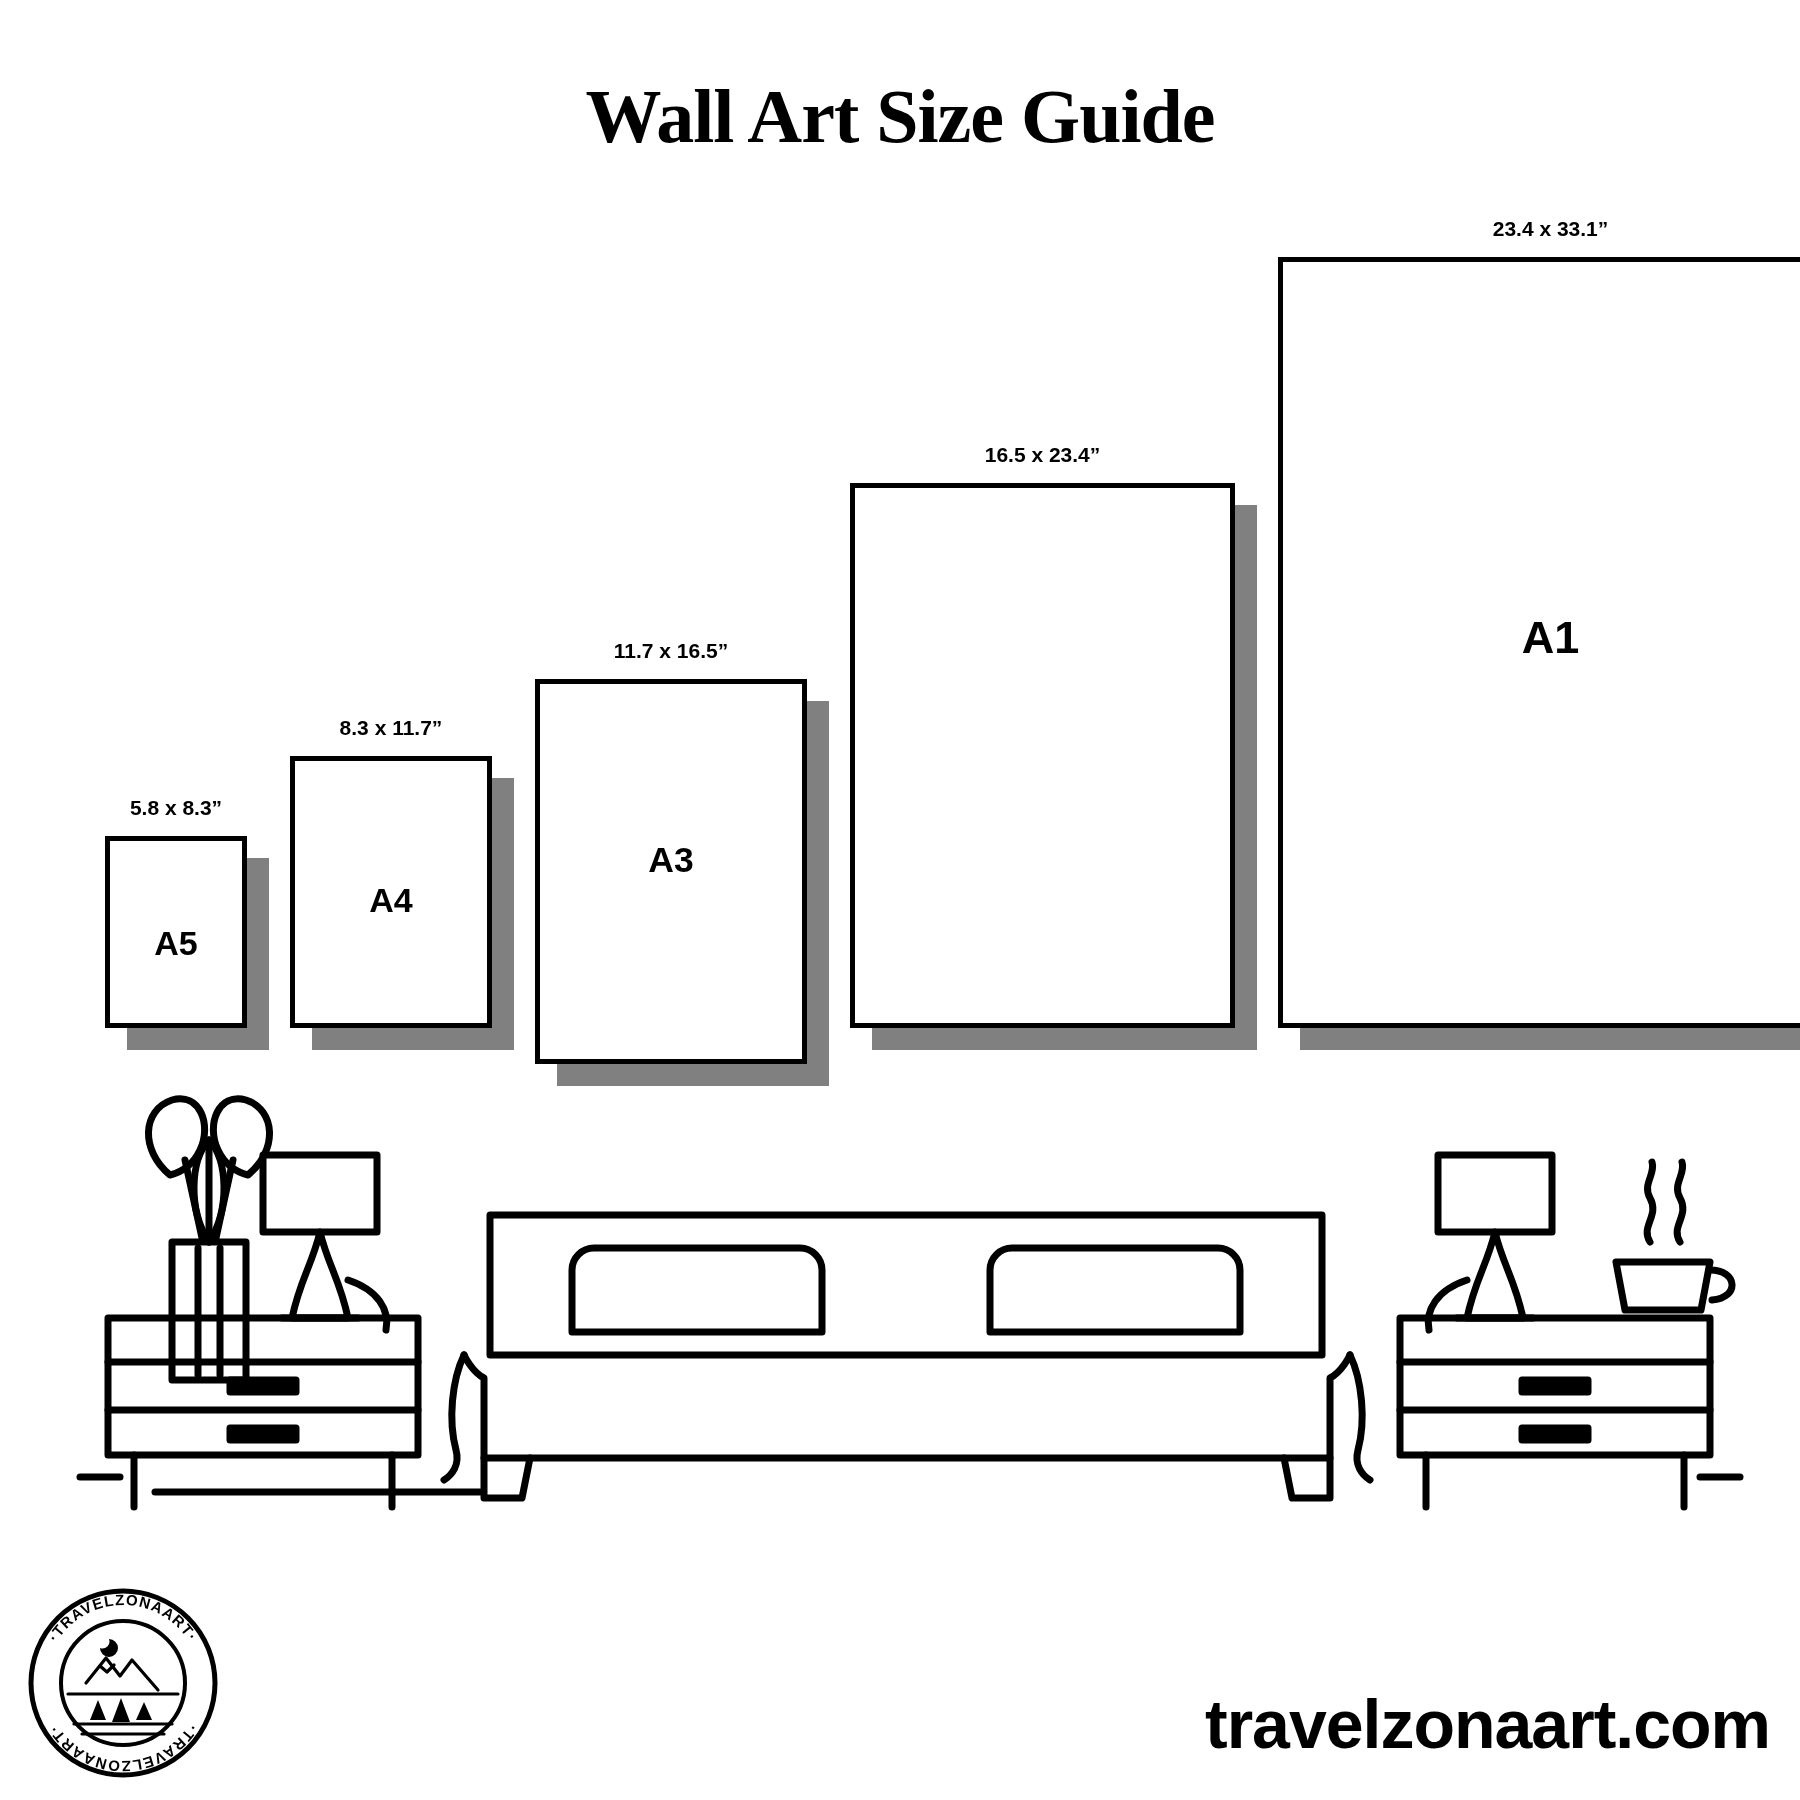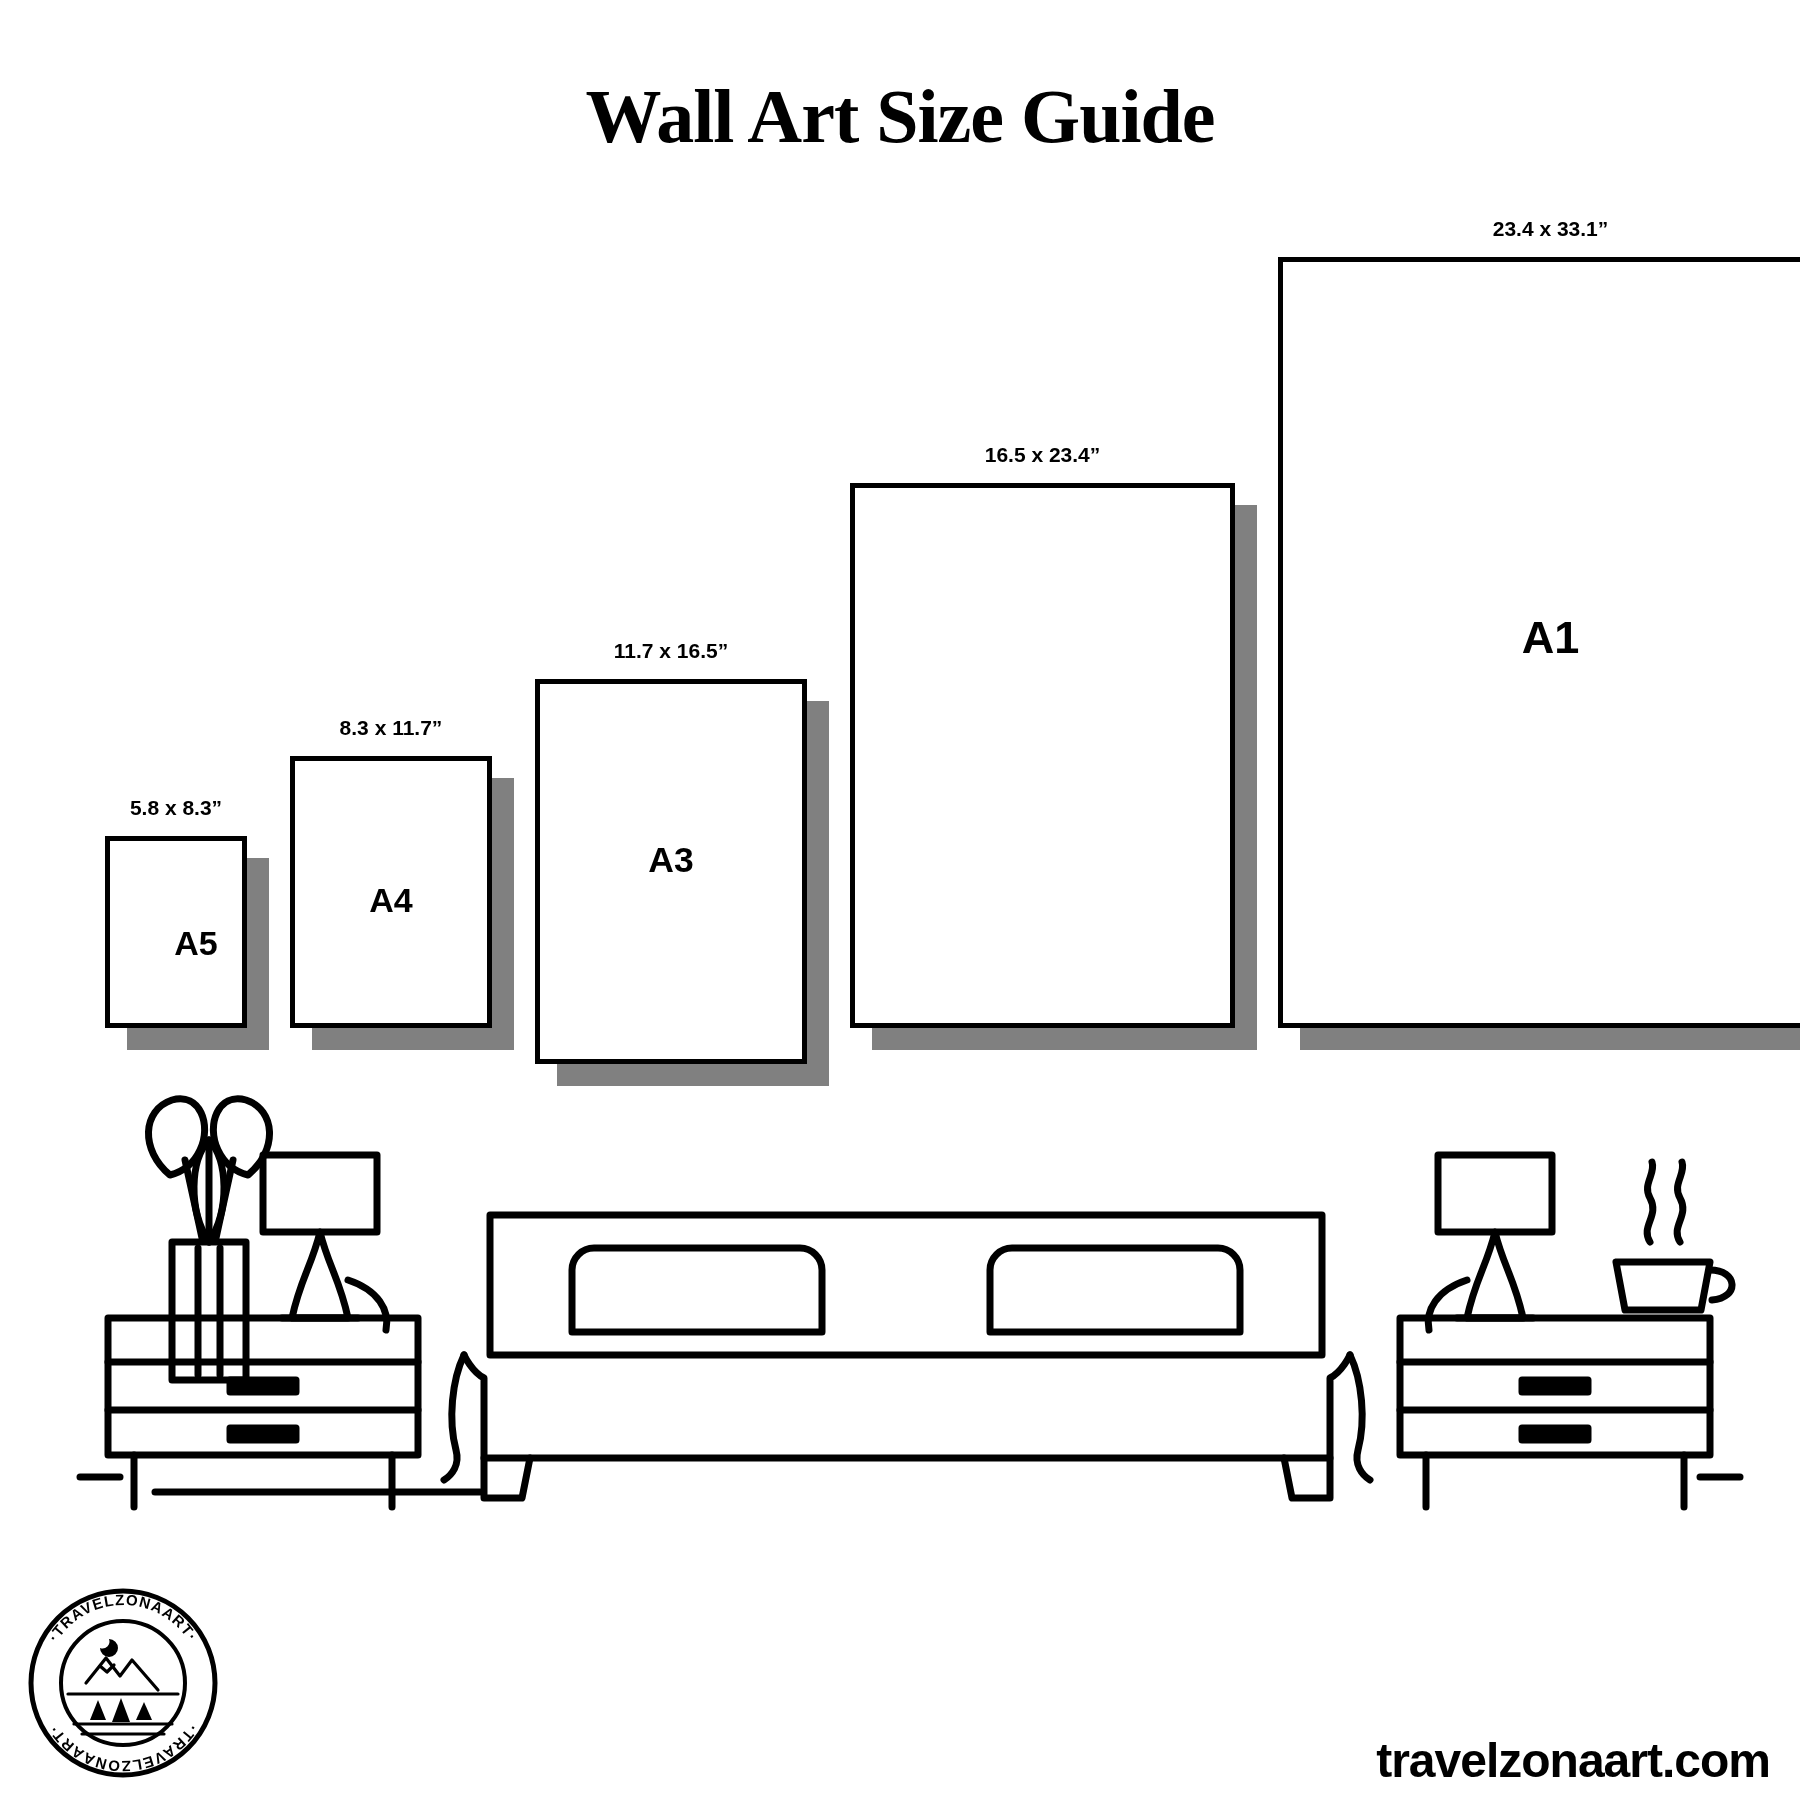--- a/index.html
+++ b/index.html
@@ -84,38 +84,38 @@
   #logo {
     position: absolute;
     left: 28px;
     top: 1588px;
     width: 190px;
     height: 190px;
   }
   #site-url {
     position: absolute;
     right: 30px;
-    bottom: 12px;
-    font-size: 48px;
+    bottom: 37px;
+    font-size: 68px;
     font-weight: bold;
     letter-spacing: -1px;
     white-space: nowrap;
   }
 </style>
 </head>
 <body>
 
 <div id="page-title">Wall Art Size Guide</div>
 
 <div id="frames">
     <div class="frame-group" style="left: 105px; width: 164px; height: 260px; top: 796px; padding-left: 35px;">
       <div class="frame-dims" style="top: 0px; width: 142px;">5.8 x 8.3”</div>
       <div class="frame-shadow" style="left: 22px; top: 62px; width: 142px; height: 192px;"></div>
       <div class="frame-box" style="left: 0px; top: 40px; width: 142px; height: 192px;"></div>
-      <div class="frame-label" style="width: 142px; top: 128.32px; font-size: 34px; margin-left: 20px;">A5</div>
+      <div class="frame-label" style="width: 142px; top: 128.32px; font-size: 34px;">A5</div>
     </div>
     <div class="frame-group" style="left: 290px; width: 268px; height: 340px; top: 716px;">
       <div class="frame-dims" style="top: 0px; width: 202px;">8.3 x 11.7”</div>
       <div class="frame-shadow" style="left: 22px; top: 62px; width: 202px; height: 272px;"></div>
       <div class="frame-box" style="left: 0px; top: 40px; width: 202px; height: 272px;"></div>
       <div class="frame-label" style="width: 202px; top: 165.12px; font-size: 34px;">A4</div>
     </div>
     <div class="frame-group" style="left: 535px; width: 294px; height: 453px; top: 603px; margin-top: 36px;">
       <div class="frame-dims" style="top: 0px; width: 272px;">11.7 x 16.5”</div>
       <div class="frame-shadow" style="left: 22px; top: 62px; width: 272px; height: 385px;"></div>

